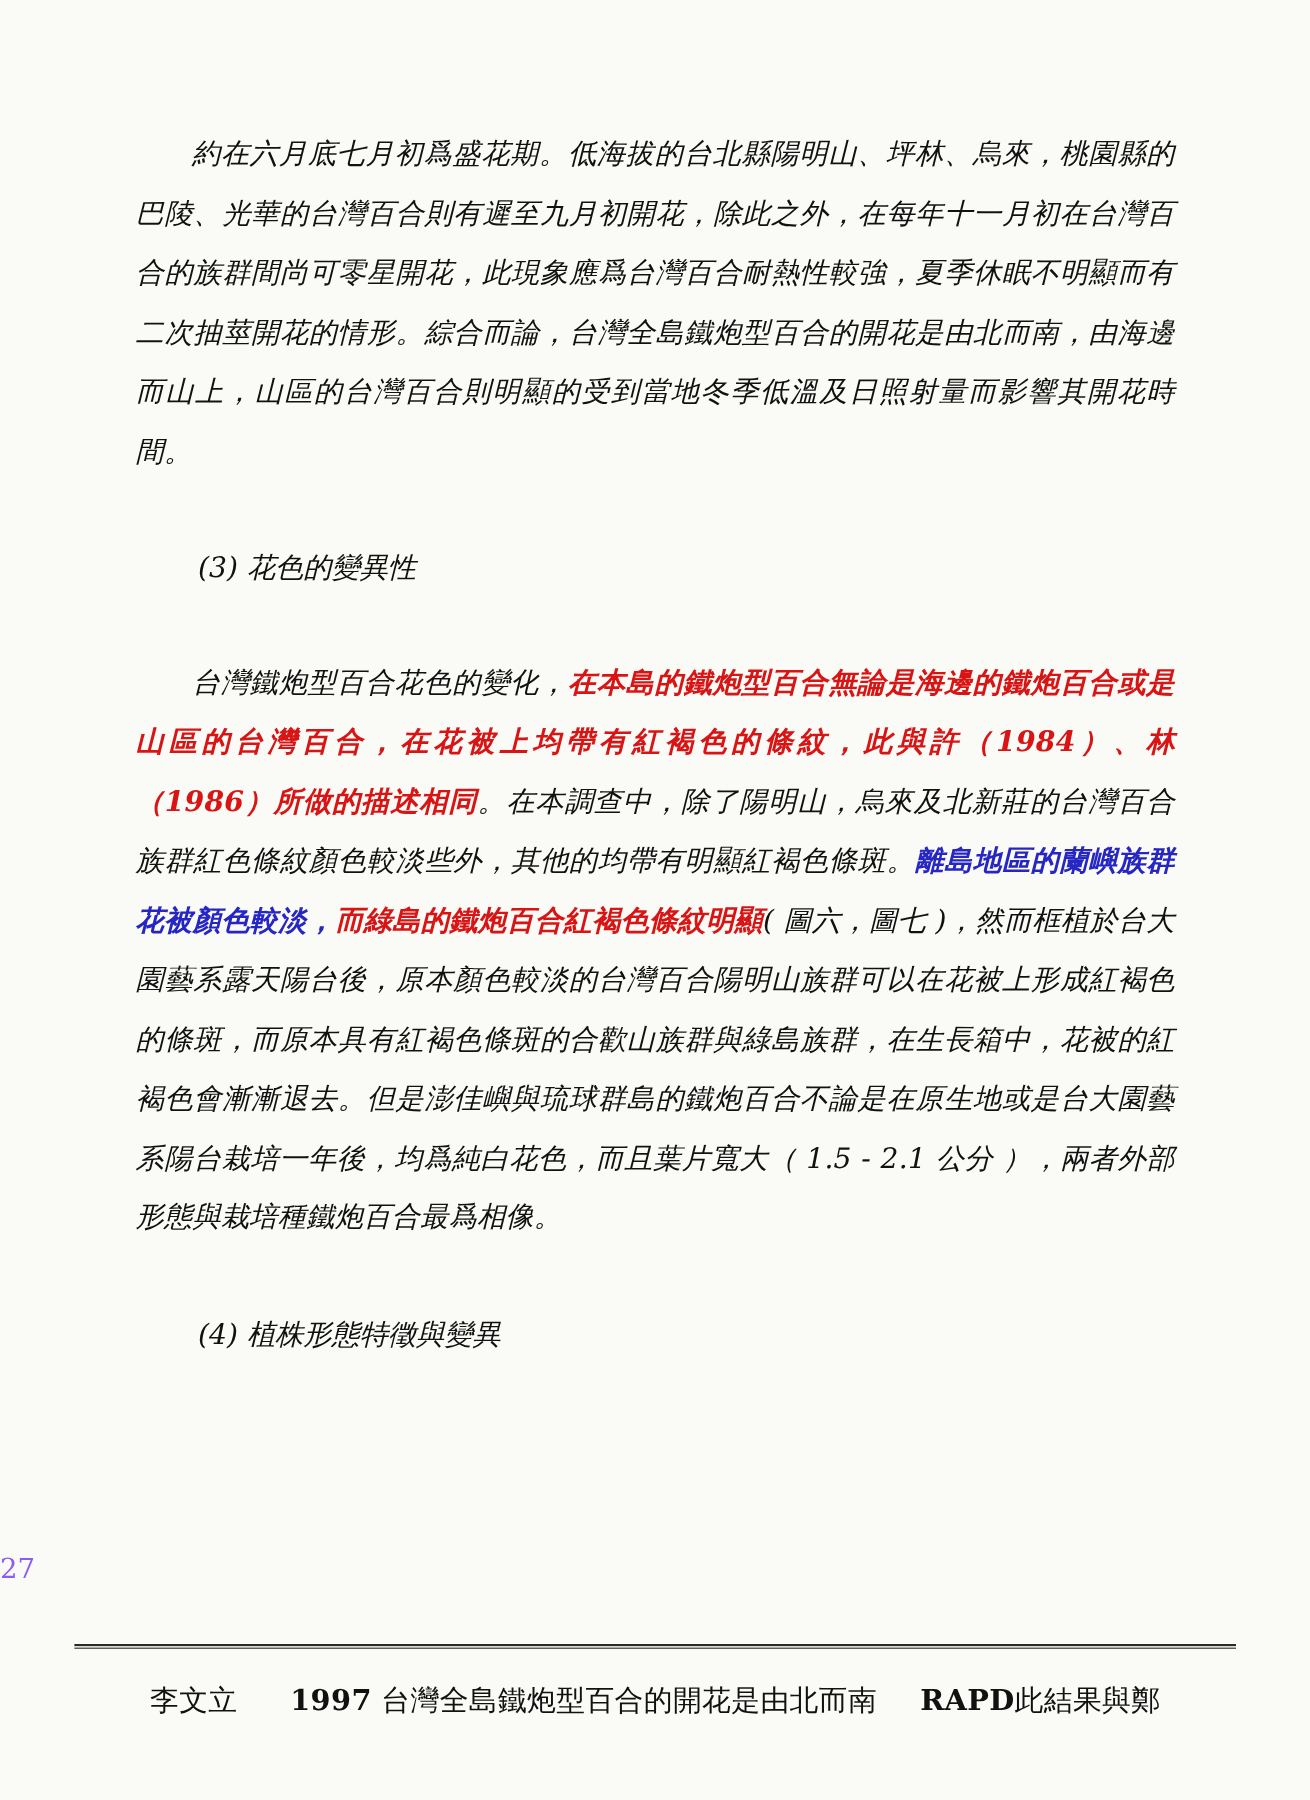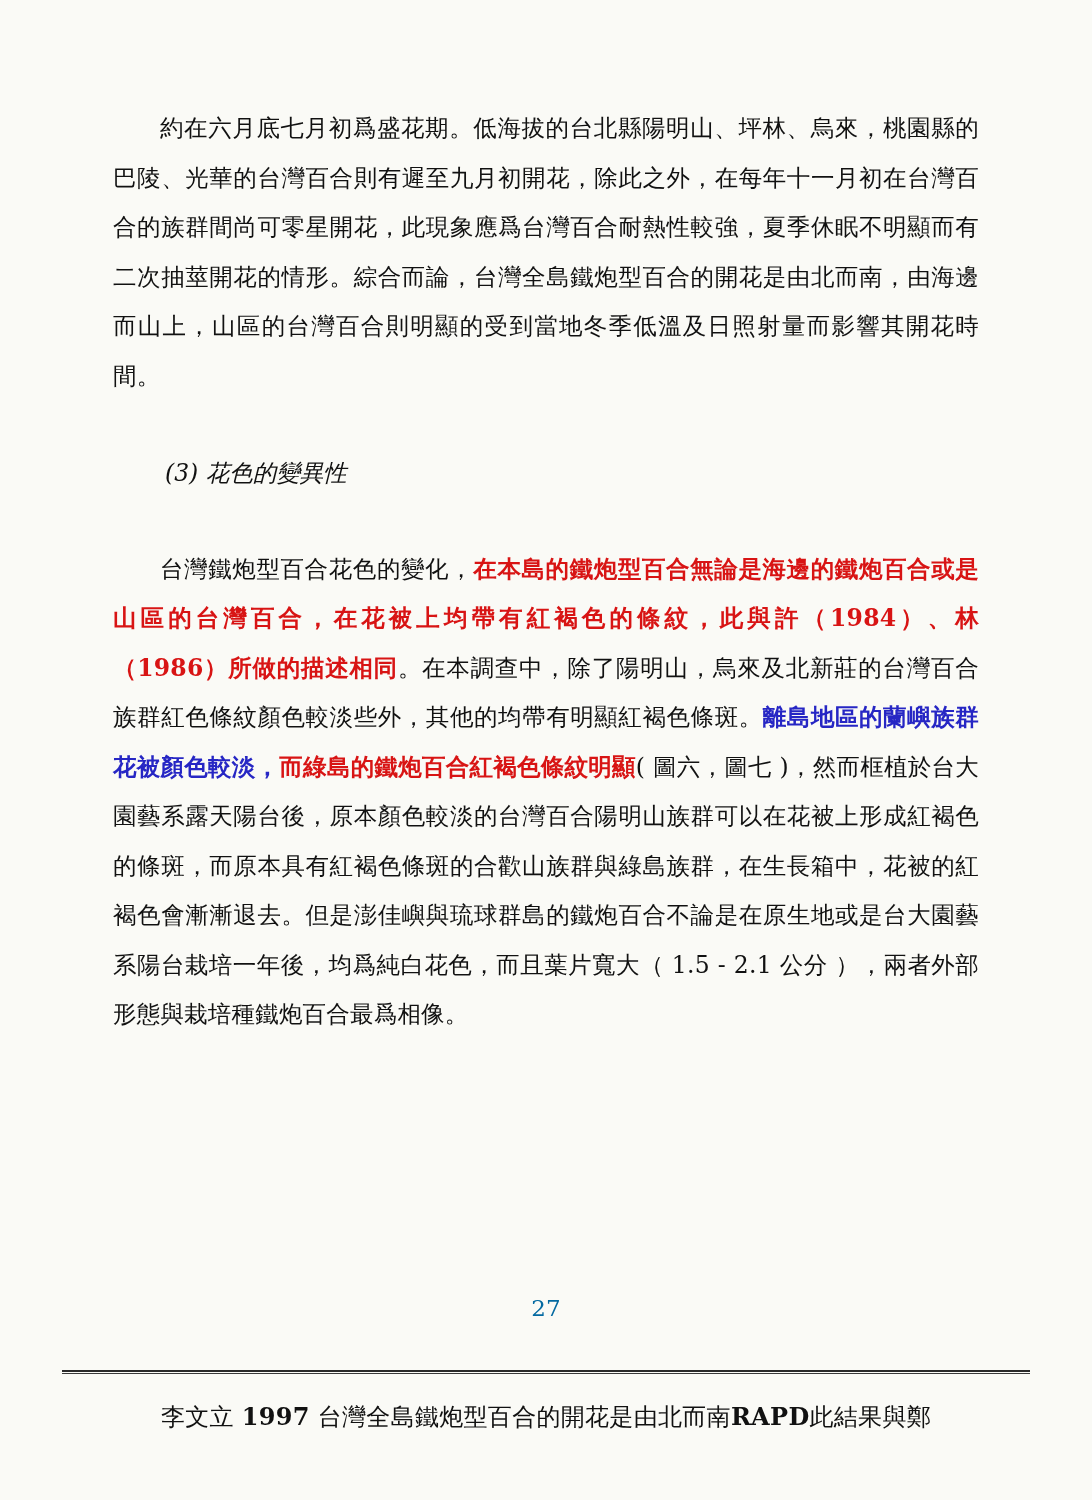--- a/index.html
+++ b/index.html
@@ -23,42 +23,42 @@
     top: 104px;
     width: 866px;
   }
   .para {
     font-size: 23.5px;
     line-height: 49.5px;
     text-align: justify;
     text-justify: inter-character;
     letter-spacing: 0.2px;
     margin: 0;
+    font-style: italic;
   }
   .indent2 { text-indent: 2em; }
   .heading {
     font-size: 23.5px;
     line-height: 49.5px;
     margin: 0;
     padding-left: 52px;
     font-style: italic;
   }
   .gap-lg { height: 48px; }
   .gap-md { height: 46px; }
   .red { color: #d81414; font-weight: bold; }
   .blue { color: #2626c4; font-weight: bold; }
   .pagenum {
     position: absolute;
     left: 0;
     top: 1295px;
     width: 1092px;
-    text-align: center;
     font-size: 23px;
     font-family: "DejaVu Serif", "Liberation Serif", serif;
-    color: #0369a1;
+    color: #8b5cf6;
   }
   .rule-wrap {
     position: absolute;
     left: 62px;
     top: 1370px;
     width: 968px;
   }
   .rule-thick {
     height: 2px;
     background: #2a2a2a;
@@ -77,41 +77,42 @@
     top: 1392px;
     width: 1092px;
     text-align: center;
   }
   .footer-line {
     font-size: 24px;
     line-height: 50px;
     color: #111111;
     letter-spacing: 0.3px;
   }
-  .b { font-weight: bold; }
+  .b { font-weight: bold; margin-left: 36px; }
 </style>
 </head>
 <body>
 
 <div class="page">
 
   <div class="content">
 
     <p class="para indent2">約在六月底七月初爲盛花期。低海拔的台北縣陽明山、坪林、烏來，桃園縣的巴陵、光華的台灣百合則有遲至九月初開花，除此之外，在每年十一月初在台灣百合的族群間尚可零星開花，此現象應爲台灣百合耐熱性較強，夏季休眠不明顯而有二次抽莖開花的情形。綜合而論，台灣全島鐵炮型百合的開花是由北而南，由海邊而山上，山區的台灣百合則明顯的受到當地冬季低溫及日照射量而影響其開花時間。</p>
 
     <div class="gap-lg"></div>
 
     <p class="heading">(3)  花色的變異性</p>
 
     <div class="gap-md"></div>
 
     <p class="para indent2"><span>台灣鐵炮型百合花色的變化，</span><span class="red">在本島的鐵炮型百合無論是海邊的鐵炮百合或是山區的台灣百合，在花被上均帶有紅褐色的條紋，此與許（1984）、林（1986）所做的描述相同</span><span>。在本調查中，除了陽明山，烏來及北新莊的台灣百合族群紅色條紋顏色較淡些外，其他的均帶有明顯紅褐色條斑。</span><span class="blue">離島地區的蘭嶼族群花被顏色較淡，</span><span class="red">而綠島的鐵炮百合紅褐色條紋明顯</span><span>( 圖六，圖七 )，然而框植於台大園藝系露天陽台後，原本顏色較淡的台灣百合陽明山族群可以在花被上形成紅褐色的條斑，而原本具有紅褐色條斑的合歡山族群與綠島族群，在生長箱中，花被的紅褐色會漸漸退去。但是澎佳嶼與琉球群島的鐵炮百合不論是在原生地或是台大園藝系陽台栽培一年後，均爲純白花色，而且葉片寬大（ 1.5 - 2.1  公分 ），兩者外部形態與栽培種鐵炮百合最爲相像。</span></p>
 
     <div class="gap-lg"></div>
 
+    <p class="heading">(4)  植株形態特徵與變異</p>
 
     <div class="gap-md"></div>
 
 
   </div>
 
   <div class="pagenum">27</div>
 
   <div class="rule-wrap">
     <div class="rule-thick"></div>

